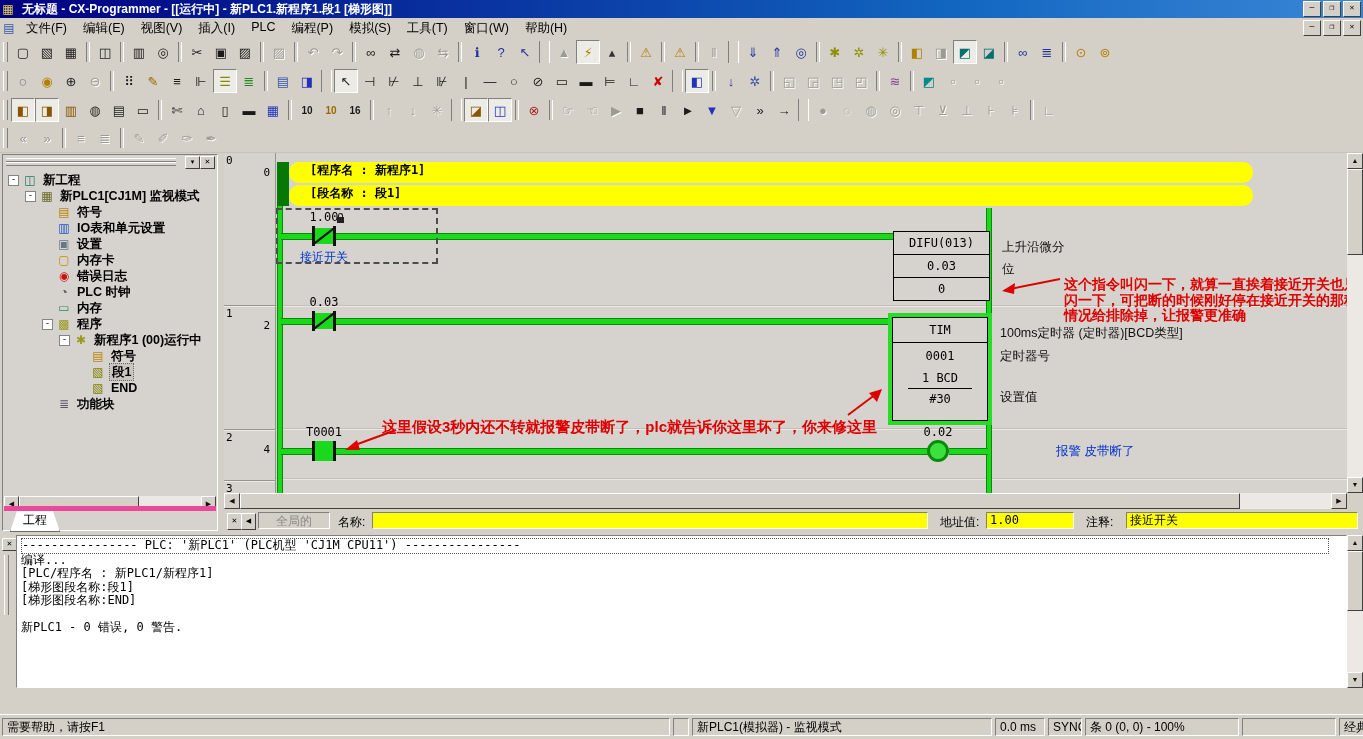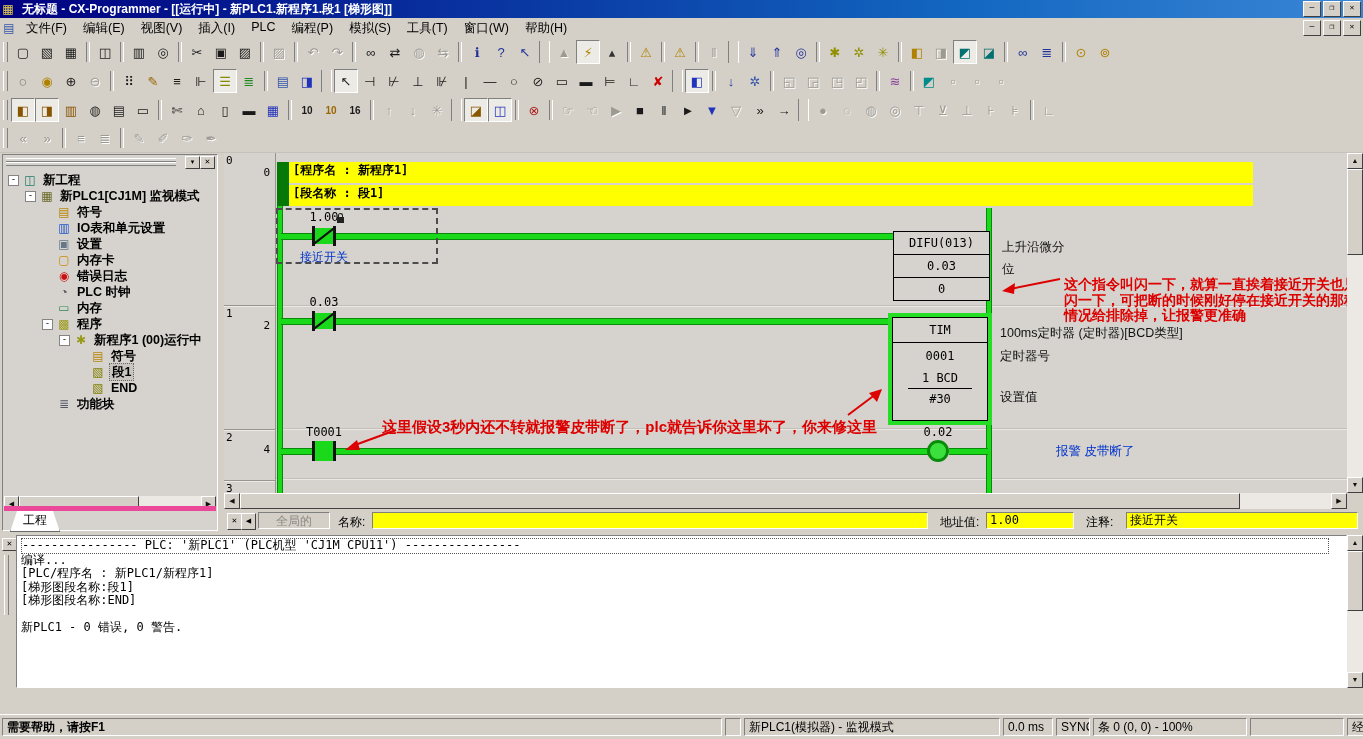--- a/index.html
+++ b/index.html
@@ -58,21 +58,21 @@
   .sbtrack{position:absolute;background:#ece9e4;}
   
   #ladder{position:absolute;left:224px;top:153px;width:1123px;height:340px;background:#d6d3ce;overflow:hidden;}
   .mcol{position:absolute;left:0;top:0;width:52px;height:340px;border-right:1px solid #98958f;box-sizing:border-box;}
   .mcell{position:relative;border-bottom:1px solid #98958f;box-shadow:0 1px 0 #eceae6;}
   .mr{position:absolute;left:2px;top:1px;font:11px "DejaVu Sans Mono",monospace;}
   .ms{position:absolute;right:5px;top:13px;font:11px "DejaVu Sans Mono",monospace;}
   .rungsep{position:absolute;left:52px;width:1071px;height:1px;background:#c2bfb9;box-shadow:0 1px 0 #eae8e4;}
   .banner-green{position:absolute;left:53px;top:9px;width:12px;height:44px;background:#067806;}
   .banner{position:absolute;left:65px;width:964px;height:21px;background:#ffff00;line-height:21px;
-    padding-left:4px;box-sizing:border-box;font:12px "DejaVu Sans Mono",monospace;font-weight:bold;}
+    padding-left:21px;box-sizing:border-box;font:12px "DejaVu Sans Mono",monospace;font-weight:bold;border-radius:10px;}
   .rail{position:absolute;width:6px;background:#1ad81a;border-left:1px solid #0a8a0a;border-right:1px solid #0a8a0a;box-sizing:border-box;}
   .wire{position:absolute;height:7px;background:#1ad81a;border-top:1px solid #0a8a0a;border-bottom:1px solid #0a8a0a;box-sizing:border-box;}
   .selrect{position:absolute;left:52px;top:55px;width:162px;height:56px;border:2px dashed #4c4c4c;box-sizing:border-box;}
   .contact{position:absolute;width:24px;height:20px;}
   .contact .cb{position:absolute;top:0;width:3px;height:20px;background:#111;}
   .contact .cb.l{left:0;} .contact .cb.r{left:21px;}
   .contact .cf{position:absolute;left:3px;top:2px;width:18px;height:16px;background:#1ad81a;}
   .contact .cs{position:absolute;left:11px;top:-2px;width:2px;height:24px;background:#111;transform:rotate(52deg);}
   .addr{position:absolute;font:12px "DejaVu Sans Mono",monospace;text-align:center;}
   .iocmt{position:absolute;font-size:12px;color:#0033cc;text-align:center;white-space:nowrap;}
@@ -562,23 +562,23 @@
       </div>
     <div class="sbtrack" style="left:1347px;top:0;width:16px;height:153px;">
       <span class="sbbtn" style="left:0;top:0;width:16px;height:16px;line-height:14px;">▲</span>
       <span class="sbthumb" style="left:0;top:16px;width:16px;height:60px;"></span>
       <span class="sbbtn" style="left:0;bottom:0;width:16px;height:16px;line-height:14px;">▼</span>
     </div>
   </div>
 
 
   <div class="statusbar" id="statusbar">
-      <span class="sseg" style="width: 720px; font-weight: bold;">需要帮助，请按F1</span>
+      <span class="sseg" style="width: 668px;">需要帮助，请按F1</span>
       <span class="sseg" style="width: 16px;"></span>
-      <span class="sseg" style="width: 256px;">新PLC1(模拟器) - 监视模式</span>
+      <span class="sseg" style="width: 300px;">新PLC1(模拟器) - 监视模式</span>
       <span class="sseg" style="width: 50px;">0.0 ms</span>
       <span class="sseg" style="width: 34px;">SYNC</span>
       <span class="sseg" style="width: 154px;">条 0 (0, 0) - 100%</span>
       <span class="sseg" style="width: 94px;"></span>
       <span class="sseg" style="width: 68px;">经典</span>
       <span class="sseg" style="width: 26px;"></span>
       <span class="sseg" style="width: 14px;"></span>
     </div>
 
 </div>

